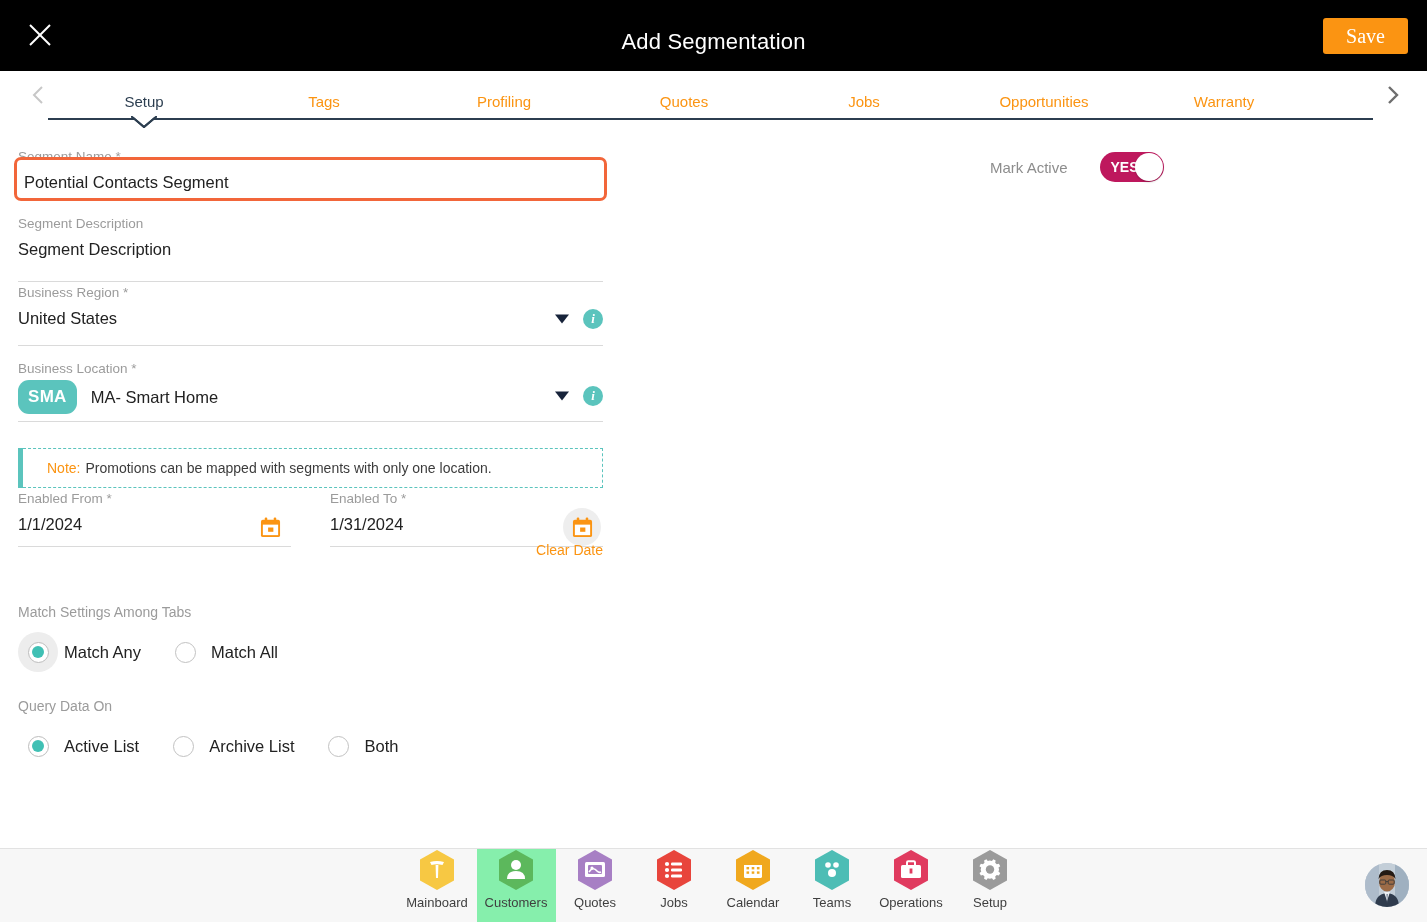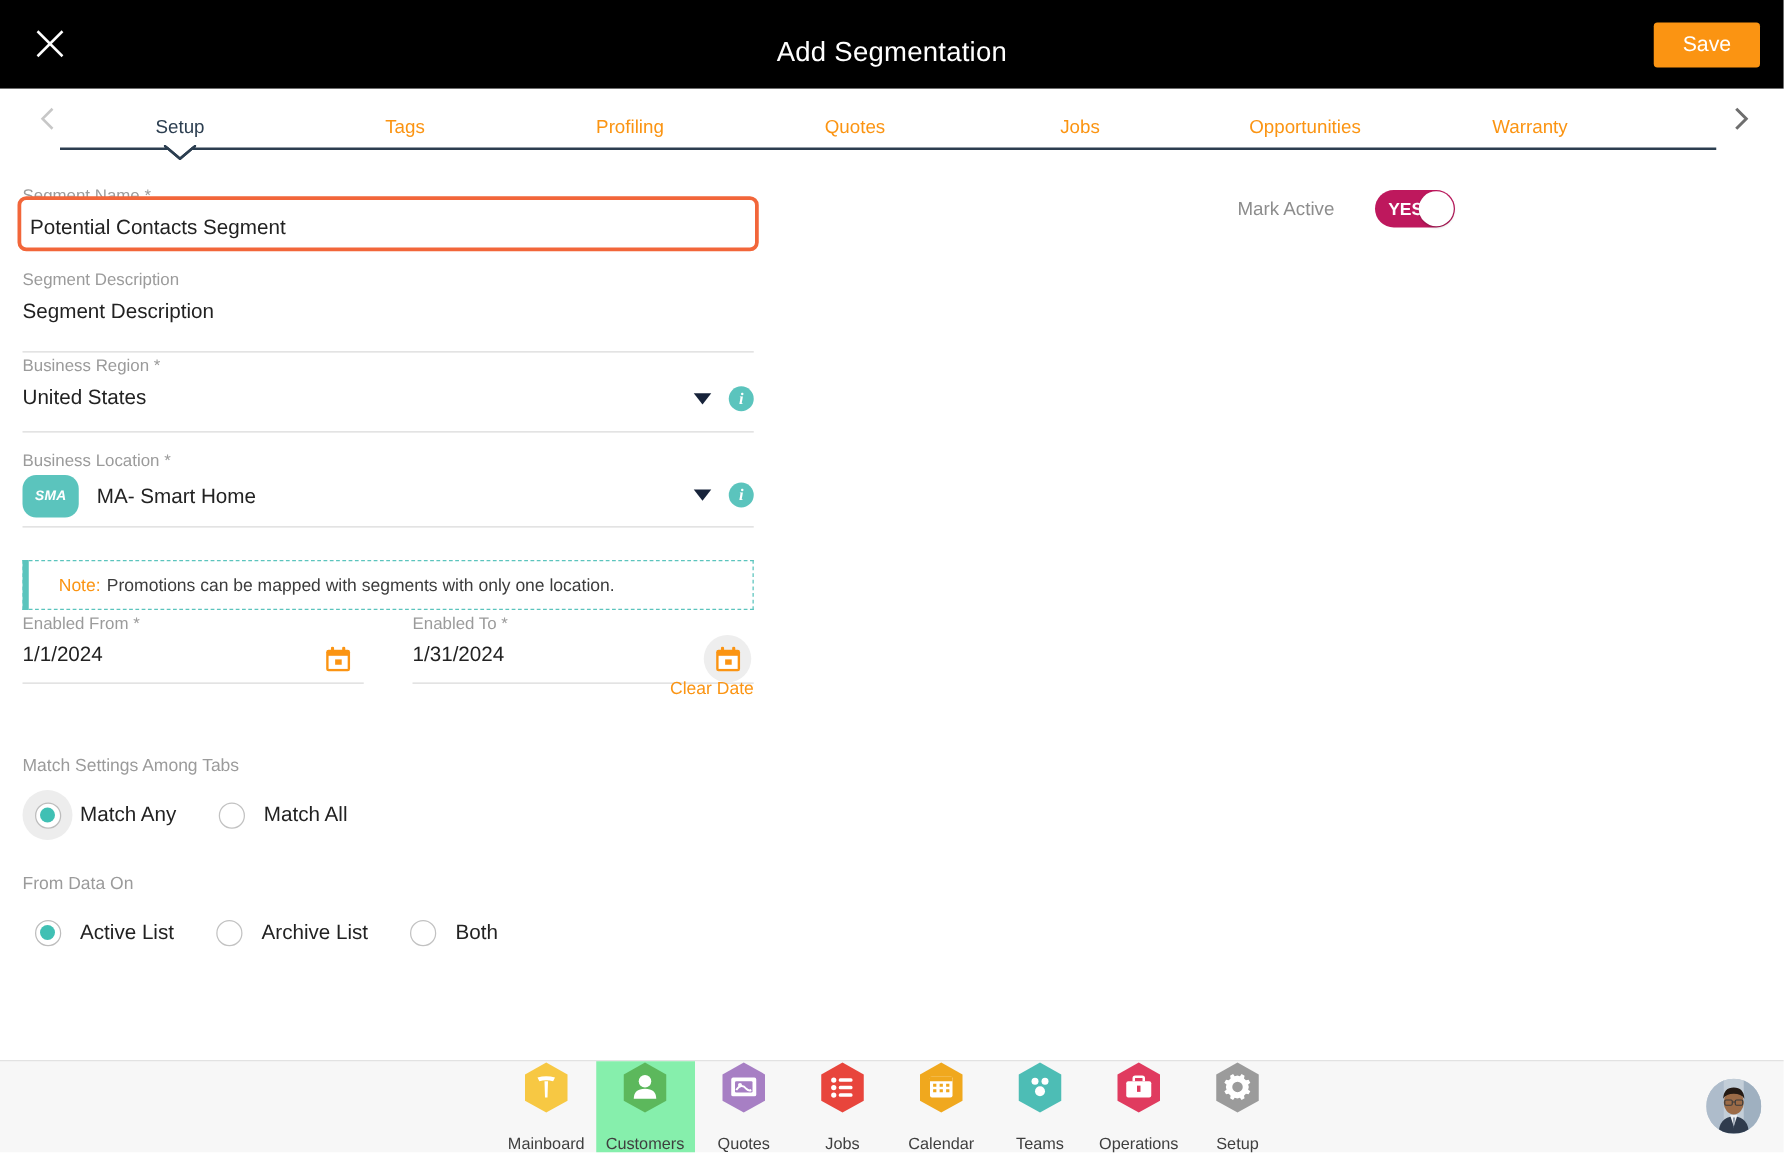--- a/index.html
+++ b/index.html
@@ -24,22 +24,22 @@
   .close-btn svg { display: block; }
   .title-text {
     position: absolute; left: 0; top: 0; width: 1427px; height: 84px;
     display: flex; align-items: center; justify-content: center;
     color: #ffffff; font-size: 22px; letter-spacing: .2px;
   }
   .save-btn {
     position: absolute; right: 19px; top: 18px;
     width: 85px; height: 36px; border-radius: 3px;
     background: #fb9412; color: #ffffff; border: none;
-    font-family: Liberation Sans, sans-serif;
-    font-size: 17px; cursor: pointer;
+    font-family: Liberation Serif, serif;
+    font-size: 20px; cursor: pointer;
     display: flex; align-items: center; justify-content: center;
   }
 
   
   .tabbar {
     position: absolute; left: 0; top: 71px; width: 1427px; height: 53px;
     background: #ffffff;
   }
   .tab-arrow {
     position: absolute; top: 0; height: 48px; width: 40px;
@@ -104,22 +104,22 @@
     font-size: 13px; font-style: italic; font-weight: bold;
     font-family: "Liberation Serif", serif;
     display: flex; align-items: center; justify-content: center;
     cursor: pointer;
   }
   .val-row { position: relative; }
 
   .sma-badge {
     display: inline-flex; align-items: center; justify-content: center;
     background: #5bc4bd; color: #ffffff;
-    font-size: 11px; font-weight: bold; letter-spacing: .3px;
-    border-radius: 11px; padding: 3px 10px; margin-right: 14px; font-style: italic;
+    font-size: 17px; font-weight: bold; letter-spacing: .3px;
+    border-radius: 11px; padding: 3px 10px; margin-right: 14px;
   }
 
   
   .note-box {
     position: relative; margin-top: 26px;
     width: 585px; height: 40px;
     border: 1px dashed #5bc4bd; background: #ffffff;
     display: flex; align-items: center;
   }
   .note-box::before {
@@ -199,21 +199,21 @@
     position: absolute; left: 0; bottom: 0; width: 1427px; height: 74px;
     background: #f7f7f7; border-top: 1px solid #e2e2e2;
   }
   .nav-items {
     position: absolute; left: 0; top: 0; width: 1427px; height: 73px;
     display: flex; align-items: center; justify-content: center; gap: 0px;
   }
   .nav-item {
     width: 79px; height: 73px; cursor: pointer;
     display: flex; flex-direction: column; align-items: center;
-    justify-content: space-between; gap: 4px;
+    justify-content: flex-start; gap: 4px;
   }
   .nav-item.active { background: #86efac; }
   .nav-label { font-size: 13px; color: #3f3f3f; white-space: nowrap; }
   .hexicon { width: 38px; height: 42px; position: relative; }
   .hexicon svg { display: block; }
 
   .avatar {
     position: absolute; right: 18px; top: 14px;
     width: 44px; height: 44px; border-radius: 50%;
     overflow: hidden; cursor: pointer; background: #b9c7d4;
@@ -351,21 +351,21 @@
           <span class="radio-label">Match Any</span>
         </div>
         <div class="radio-item">
           <div class="radio-hit">
             <div class="radio-circle"></div>
           </div>
           <span class="radio-label">Match All</span>
         </div>
       </div>
 
-    <div class="group-title">From Data On</div>
+    <div class="group-title">Query Data On</div>
     <div class="radio-row" id="query-data-group">
         <div class="radio-item">
           <div class="radio-hit">
             <div class="radio-circle checked">
               <div class="radio-dot"></div>
             </div>
           </div>
           <span class="radio-label">Active List</span>
         </div>
         <div class="radio-item">

